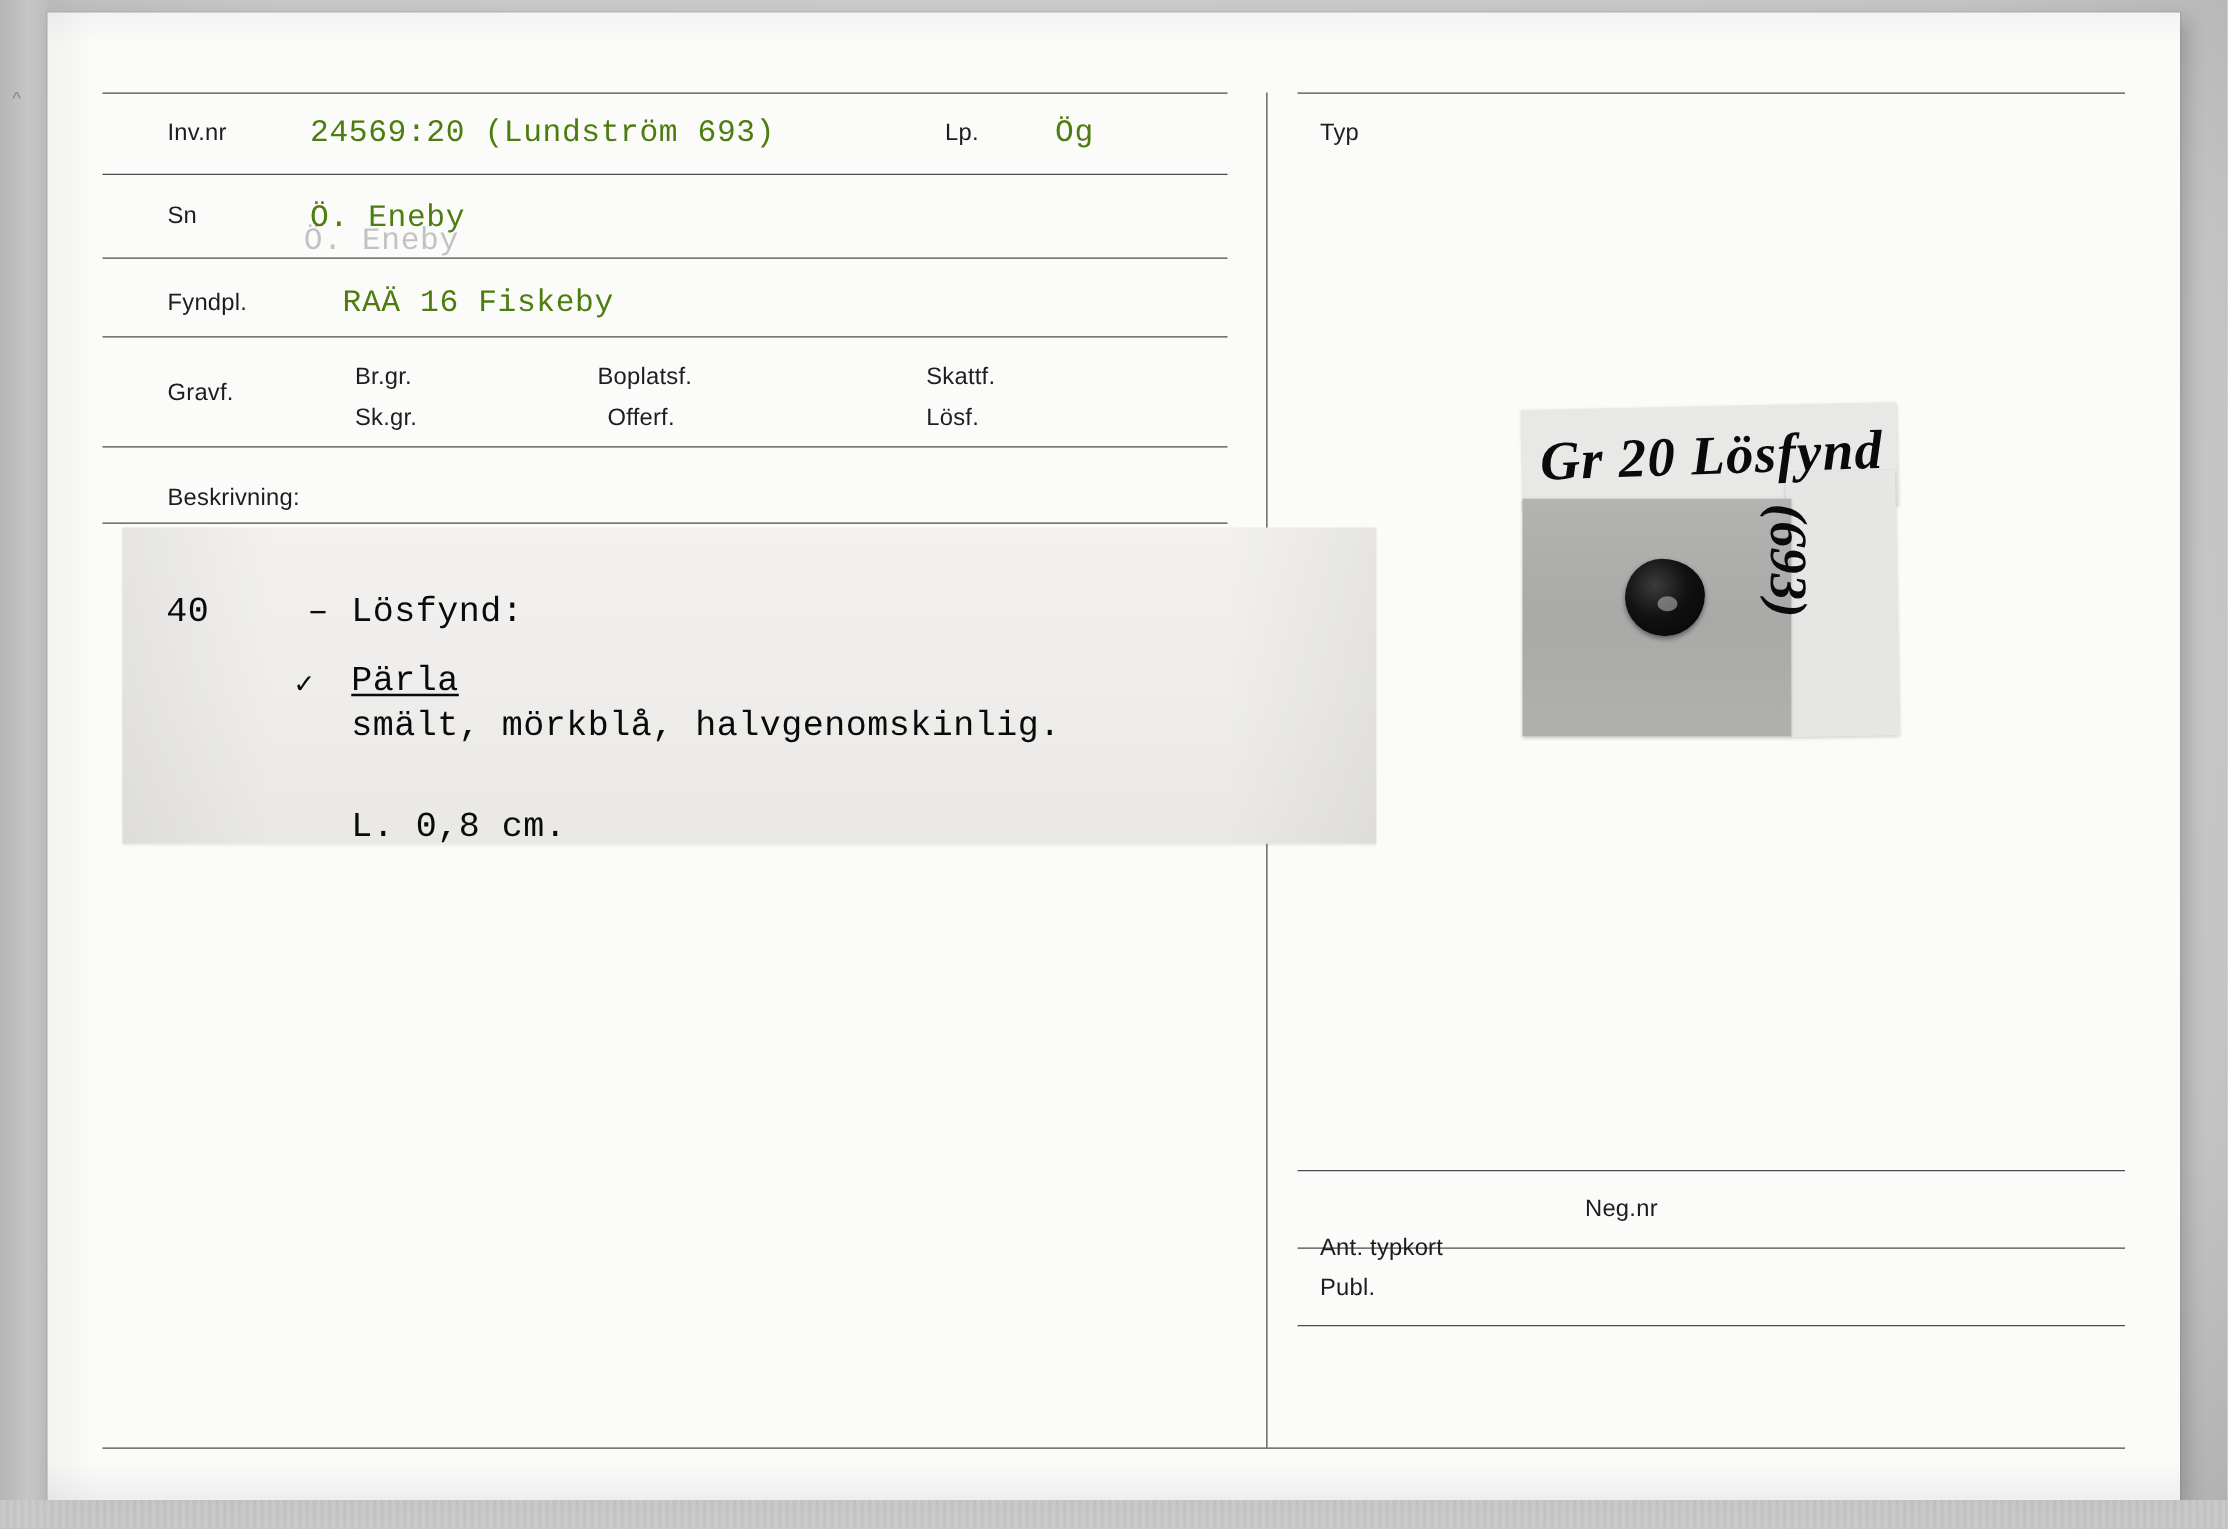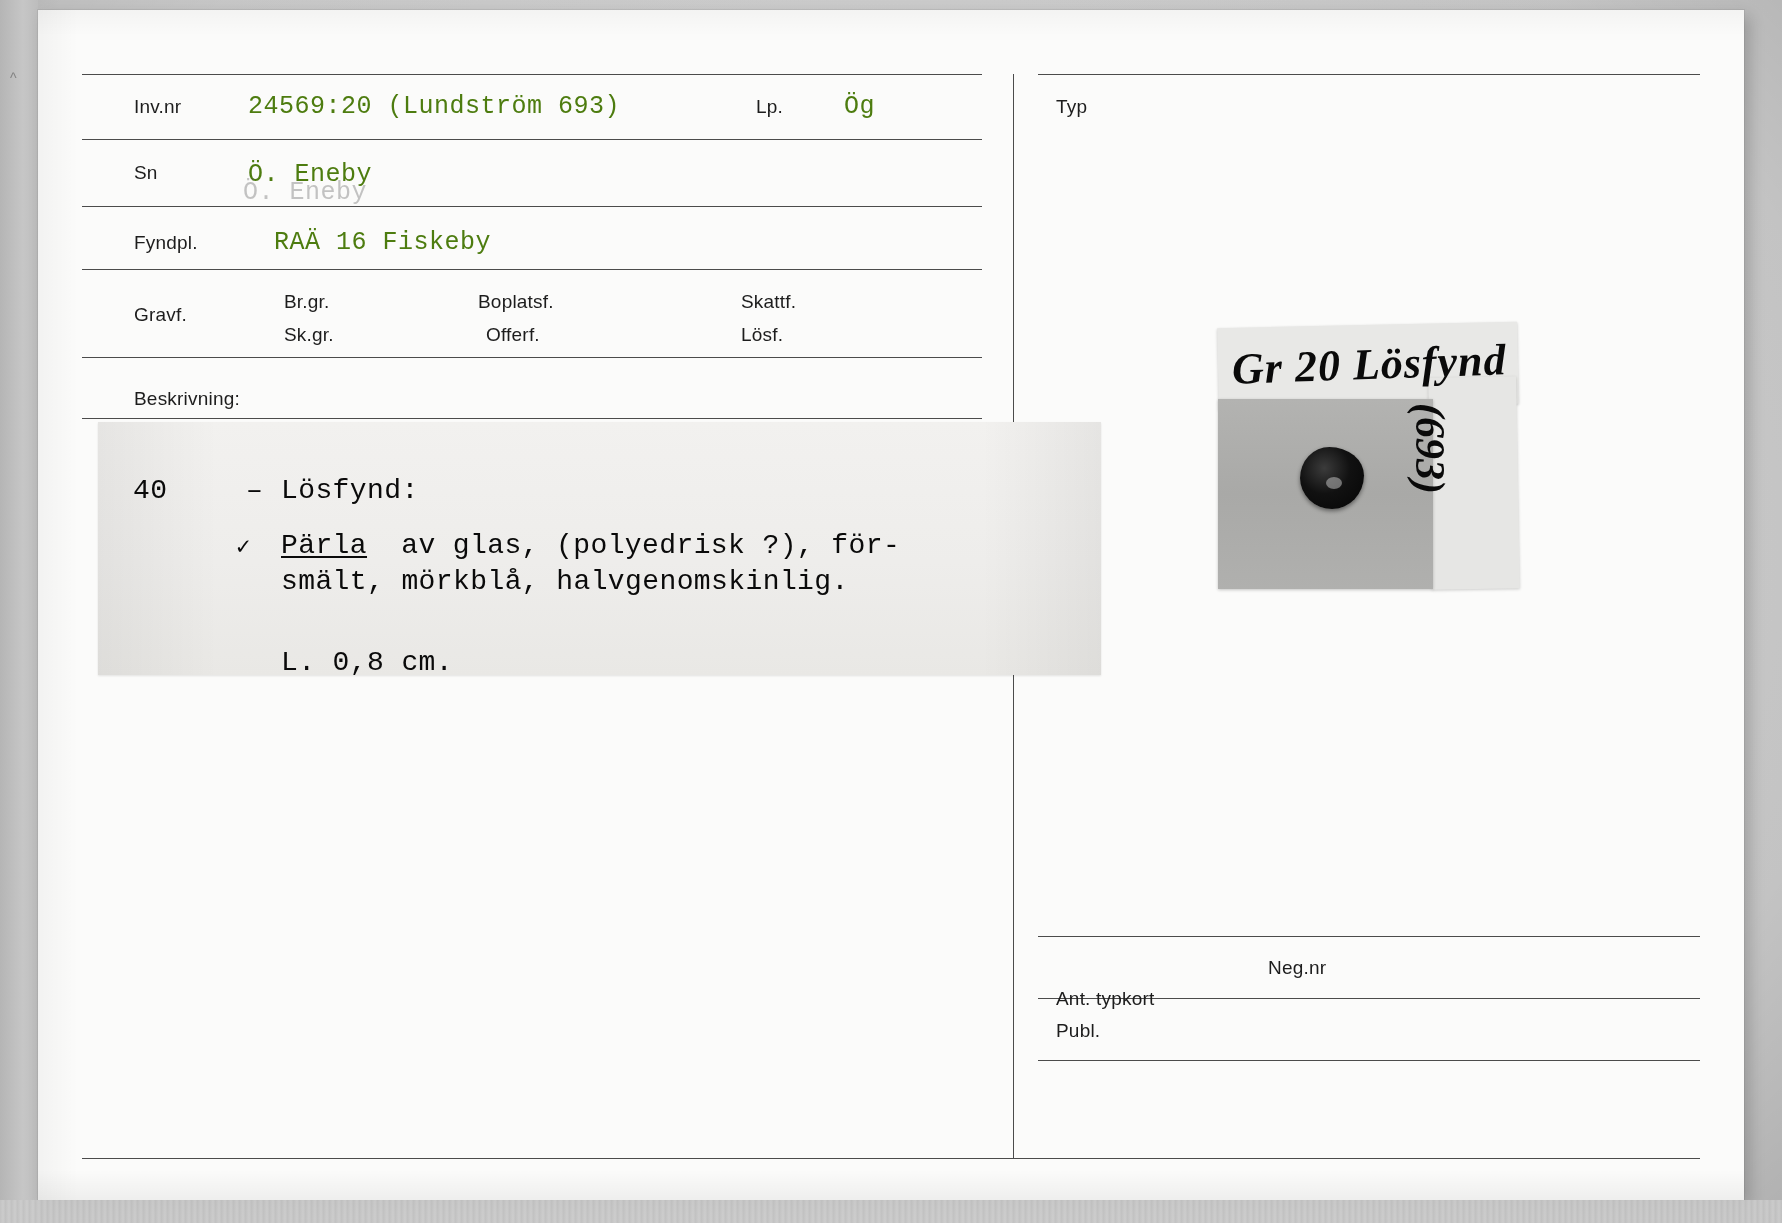--- a/index.html
+++ b/index.html
@@ -278,21 +278,20 @@
   <div class="typed" style="left:208px;top:218px;margin-left:28px;">RAÄ 16 Fiskeby</div>
 
   <div class="slip"></div>
 
   <div class="desc-line" style="left:95px; top:465px;">40</div>
   <div class="desc-line" style="left:208px;top:465px;">–</div>
   <div class="desc-line" style="left:243px;top:465px;font-family:Liberation Mono, monospace;">Lösfynd:</div>
 
   <div class="desc-line" style="left:198px;top:522px;font-size:24px;">✓</div>
   <div class="desc-line underline-word" style="left:243px;top:520px;">Pärla</div>
-  <div class="desc-line" style="left:346px;top:520px;"> av glas, (polyedrisk ?), för-</div>
   <div class="desc-line" style="left:243px;top:556px;">smält, mörkblå, halvgenomskinlig.</div>
   <div class="desc-line" style="left:243px;top:592px;margin-top:45px;">L. 0,8 cm.</div>
 
   <div class="photo-wrap">
     <div class="photo-top"></div>
     <div class="photo-right"></div>
     <div class="photo-main">
       <div class="bead"></div>
     </div>
     <div class="ink ink-top">Gr 20 Lösfynd</div>

